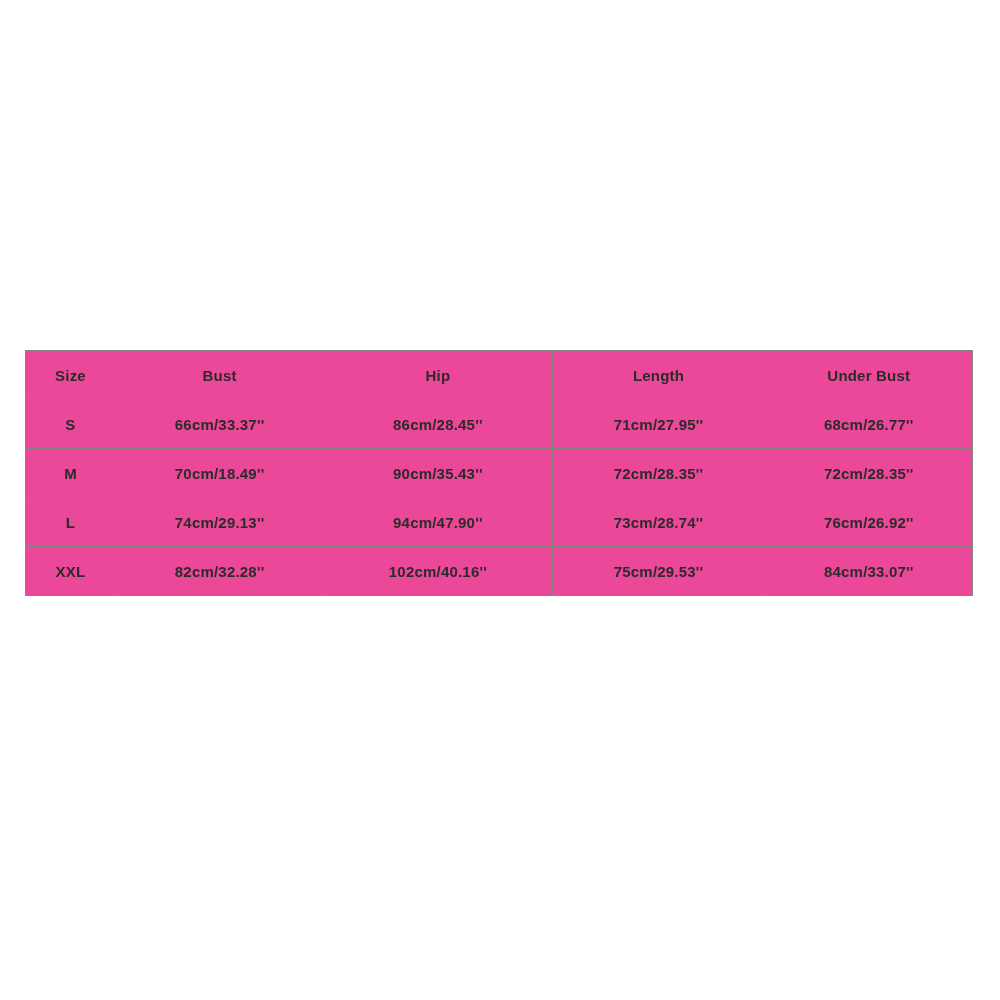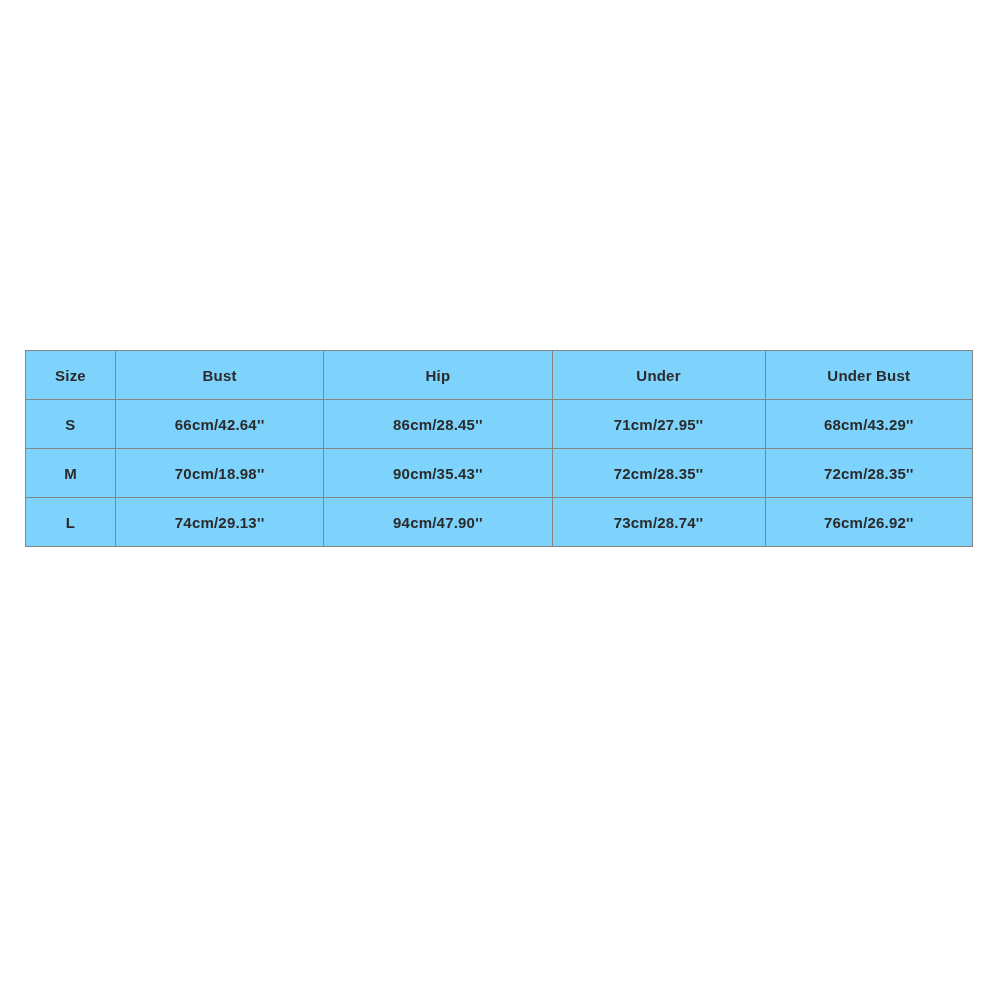--- a/index.html
+++ b/index.html
@@ -29,21 +29,21 @@
   table.size-chart td {
     border: 1.5px solid #848484;
     text-align: center;
     vertical-align: middle;
     font-size: 15px;
     font-weight: bold;
     color: #2b2b2b;
     height: 48px;
     padding: 0 4px;
     letter-spacing: 0.2px;
-    background: #7dd3fc;
+    background: #ec4899;
   }
   col.c-size   { width: 9.5%; }
   col.c-waist  { width: 22.0%; }
   col.c-hip    { width: 24.1%; }
   col.c-length { width: 22.5%; }
   col.c-bust   { width: 21.9%; }
 </style>
 </head>
 <body>
 
@@ -54,41 +54,48 @@
       <col class="c-waist">
       <col class="c-hip">
       <col class="c-length">
       <col class="c-bust">
     </colgroup>
     <thead>
       <tr id="header-row">
           <th>Size</th>
           <th>Bust</th>
           <th>Hip</th>
-          <th>Under</th>
+          <th>Length</th>
           <th>Under Bust</th>
         </tr>
     </thead>
     <tbody id="table-body">
         <tr>
           <td>S</td>
-          <td>66cm/42.64''</td>
+          <td>66cm/33.37''</td>
           <td>86cm/28.45''</td>
           <td>71cm/27.95''</td>
-          <td>68cm/43.29''</td>
+          <td>68cm/26.77''</td>
         </tr>
         <tr>
           <td>M</td>
-          <td>70cm/18.98''</td>
+          <td>70cm/18.49''</td>
           <td>90cm/35.43''</td>
           <td>72cm/28.35''</td>
           <td>72cm/28.35''</td>
         </tr>
         <tr>
           <td>L</td>
           <td>74cm/29.13''</td>
           <td>94cm/47.90''</td>
           <td>73cm/28.74''</td>
           <td>76cm/26.92''</td>
         </tr>
+        <tr>
+          <td>XXL</td>
+          <td>82cm/32.28''</td>
+          <td>102cm/40.16''</td>
+          <td>75cm/29.53''</td>
+          <td>84cm/33.07''</td>
+        </tr>
       </tbody>
   </table>
 </div>
 
 </body></html>

